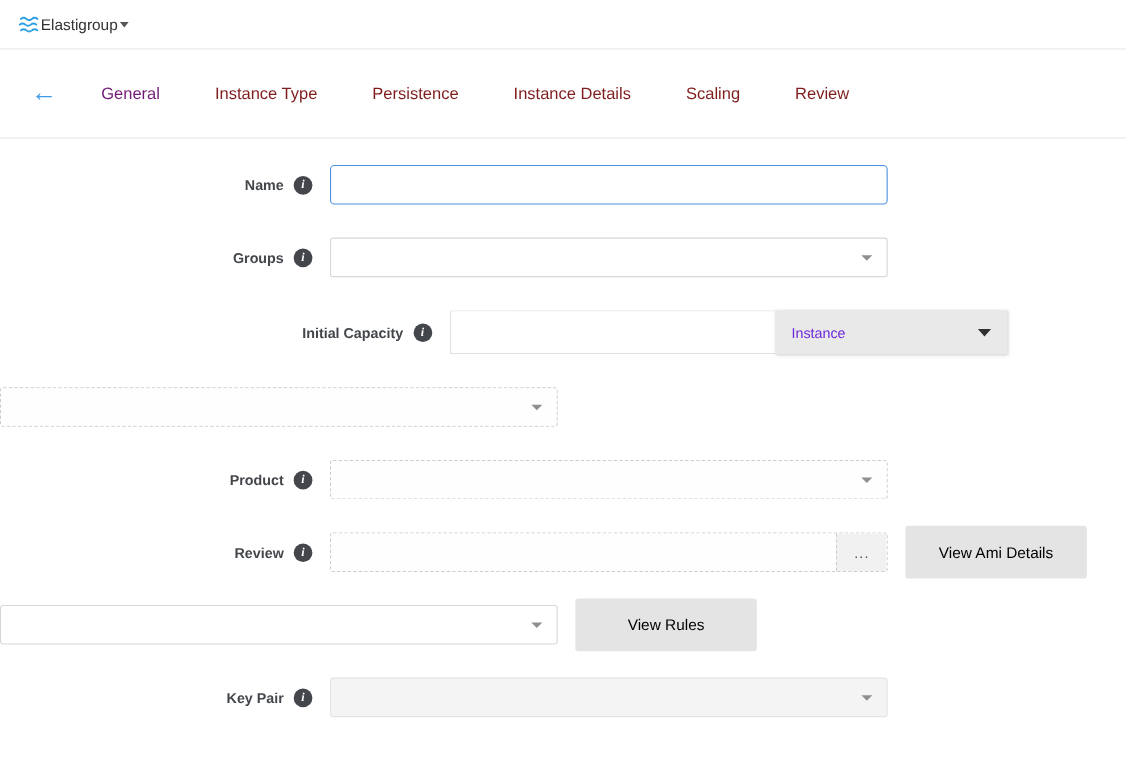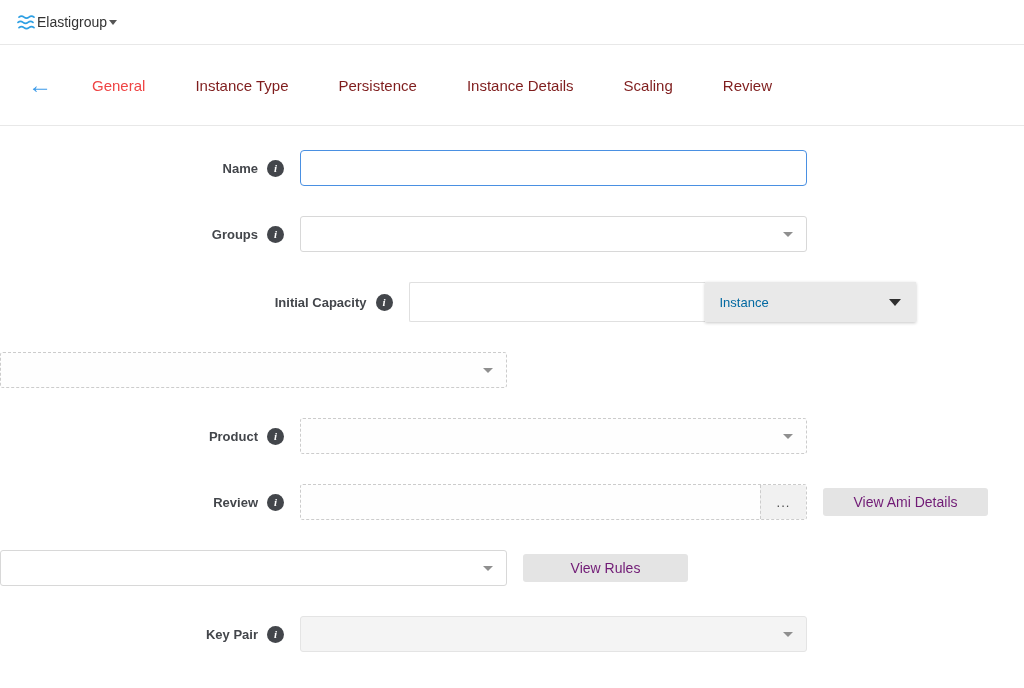--- a/index.html
+++ b/index.html
@@ -10,47 +10,47 @@
   .logo { display:flex; align-items:center; }
   .app-label { font-size:14px; color:#333; cursor:pointer; }
   .caret { width:0; height:0; border-left:5px solid transparent; border-right:5px solid transparent; border-top:5px solid #8f8f8f; display:inline-block; }
   .caret.tiny { border-left-width:4px; border-right-width:4px; border-top-width:5px; border-top-color:#555; margin-left:2px; cursor:pointer; }
   .caret.dark { border-left-width:6px; border-right-width:6px; border-top-width:7px; border-top-color:#2f2f2f; }
 
   
   .tabbar { height:81px; border-bottom:1px solid #e8e8e8; display:flex; align-items:center; padding:0 28px; }
   .back { color:#3d9be9; font-size:24px; line-height:1; margin-right:40px; cursor:pointer; user-select:none; }
   .tab { font-size:15px; color:#7f1d1d; margin-right:50px; cursor:pointer; white-space:nowrap; }
-  .tab.active { color:#ef4444; }
+  .tab.active { color:#701a75; }
 
   
   .form { padding-top:24px; }
   .row { display:flex; align-items:center; margin-bottom:30px; height:36px; }
   .row.tall { height:40px;justify-content:center; }
   .label-wrap { flex:0 0 284px; display:flex; align-items:center; justify-content:flex-end; gap:9px; margin-right:16px; }
   .label { font-weight:bold; font-size:13px; color:#43464b; }
   .info { width:17px; height:17px; border-radius:50%; background:#43464b; color:#fff; display:flex; align-items:center; justify-content:center; flex:0 0 17px; cursor:pointer; }
   .info::before { content:"i"; font-size:11px; font-weight:bold; font-family:"Liberation Serif", serif; font-style:italic; }
 
   .text-input { width:507px; height:36px; border:1px solid #4a90e2; border-radius:4px; outline:none; font-size:14px; padding:0 10px; font-family:inherit; }
 
   .select { width:507px; height:36px; border:1px solid #d8d8d8; border-radius:3px; background:#fff; display:flex; align-items:center; justify-content:space-between; padding:0 13px; cursor:pointer; }
   .select.dashed { border-style:dashed; border-color:#ccc; background:#fefefe; }
   .select.filled { background:#f4f4f4; border-color:#e4e4e4; }
   .select-value { font-size:13px; color:#333; }
 
   .cap-input { width:296px; height:40px; border:1px solid #e0e0e0; border-right:none; border-radius:2px 0 0 2px; outline:none; font-size:14px; padding:0 10px; font-family:inherit; }
   .unit-select { width:211px; height:40px; background:#e9e9e9; box-shadow:0 1px 3px rgba(0,0,0,0.22); display:flex; align-items:center; justify-content:space-between; padding:0 15px; cursor:pointer; }
-  .unit-select .select-value { font-size:13px; color:#0369a1; }
+  .unit-select .select-value { font-size:13px; color:#6d28d9; }
 
   .image-control { width:507px; height:36px; border:1px dashed #ccc; border-radius:3px; display:flex; background:#fefefe; }
   .image-input { flex:1; }
   .image-browse { width:46px; border-left:1px dashed #ccc; background:#f1f1f1; display:flex; align-items:center; justify-content:center; color:#4a4a4a; font-size:13px; letter-spacing:1px; cursor:pointer; border-radius:0 3px 3px 0; }
 
-  .side-btn { width:165px; height:28px; margin-left:16px; background:#e4e4e4; color:#701a75; border:none; border-radius:3px; font-size:14px; cursor:pointer; font-family:inherit; }
+  .side-btn { width:165px; height:48px; margin-left:16px; background:#e4e4e4; color:#000000; border:none; border-radius:3px; font-size:14px; cursor:pointer; font-family:inherit; }
 </style>
 </head>
 <body>
 
 <div class="topbar">
   <span class="logo">
     <svg width="22" height="17" viewBox="0 0 22 17" fill="none" stroke="#2d9fe3" stroke-width="1.7" stroke-linecap="round">
       <path d="M4 3.2 q2.5 -2 5 0 t5 0 t5 0"></path>
       <path d="M3 8.4 q2.5 -2 5 0 t5 0 t5 0"></path>
       <path d="M4 13.6 q2.5 -2 5 0 t5 0 t5 0"></path>

